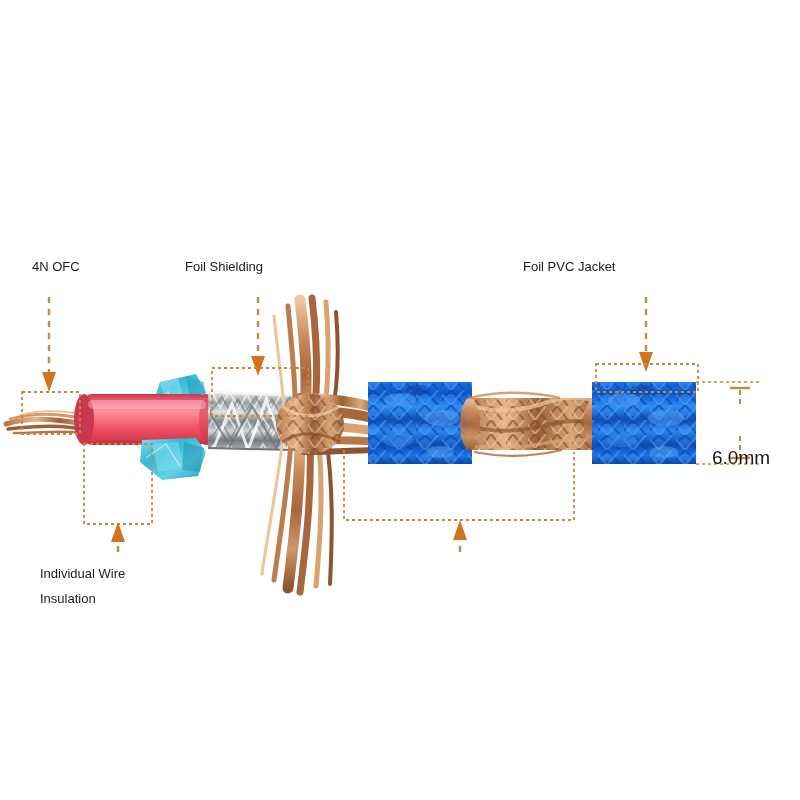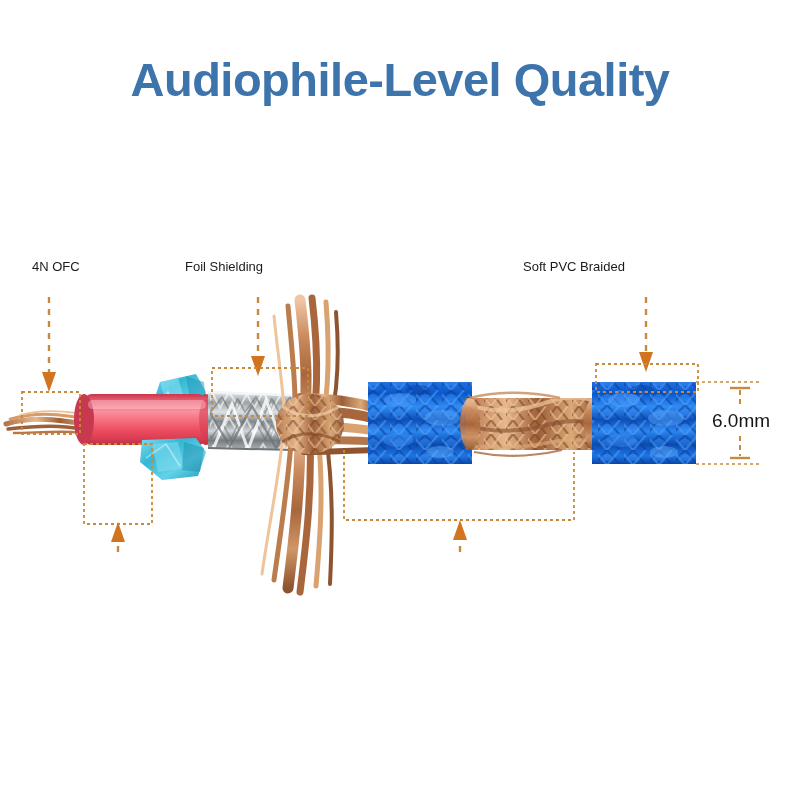--- a/index.html
+++ b/index.html
@@ -33,31 +33,31 @@
     font-family:"Liberation Sans", sans-serif;
     line-height:25px;
     white-space:pre-line;
   }
   .dim-label{
     position:absolute;
     font-size:19px;
     color:#161616;
     font-family:"Liberation Sans", sans-serif;
     white-space:nowrap;
+    margin-top:37px;
   }
 
   
   svg.overlay{position:absolute;left:0;top:0;width:800px;height:800px;pointer-events:none;}
 </style>
 </head>
 <body>
 
 <div id="stage">
 
-  <div class="title">Audiophile-Level Quality</div>
 
   <svg class="overlay" viewBox="0 0 800 800">
     <defs>
 
       <linearGradient id="cu" x1="0" y1="0" x2="0" y2="1">
         <stop offset="0%" stop-color="#f0c5a4"></stop>
         <stop offset="25%" stop-color="#c98a5c"></stop>
         <stop offset="50%" stop-color="#a9663c"></stop>
         <stop offset="75%" stop-color="#cf9668"></stop>
         <stop offset="100%" stop-color="#8e5430"></stop>
@@ -292,19 +292,21 @@
         <line x1="730" y1="388" x2="750" y2="388" stroke-width="2.4"></line>
         <line x1="730" y1="458" x2="750" y2="458" stroke-width="2.4"></line>
       </g>
     </g>
   </svg>
 
   <div class="label" style="left:32px;top:254px;">4N OFC</div>
 
   <div class="label" style="left:185px;top:254px;">Foil Shielding</div>
 
-  <div class="label" style="left:523px;top:254px;">Soft PVC Braided</div>
-
+  <div class="label" style="left:523px;top:254px;">Foil PVC Jacket</div>
+
+  <div class="label" style="left:40px;top:561px;">Individual Wire
+Insulation</div>
 
 
   <div class="dim-label" style="left:712px;top:410px;">6.0mm</div>
 
 </div>
 
 </body></html>

